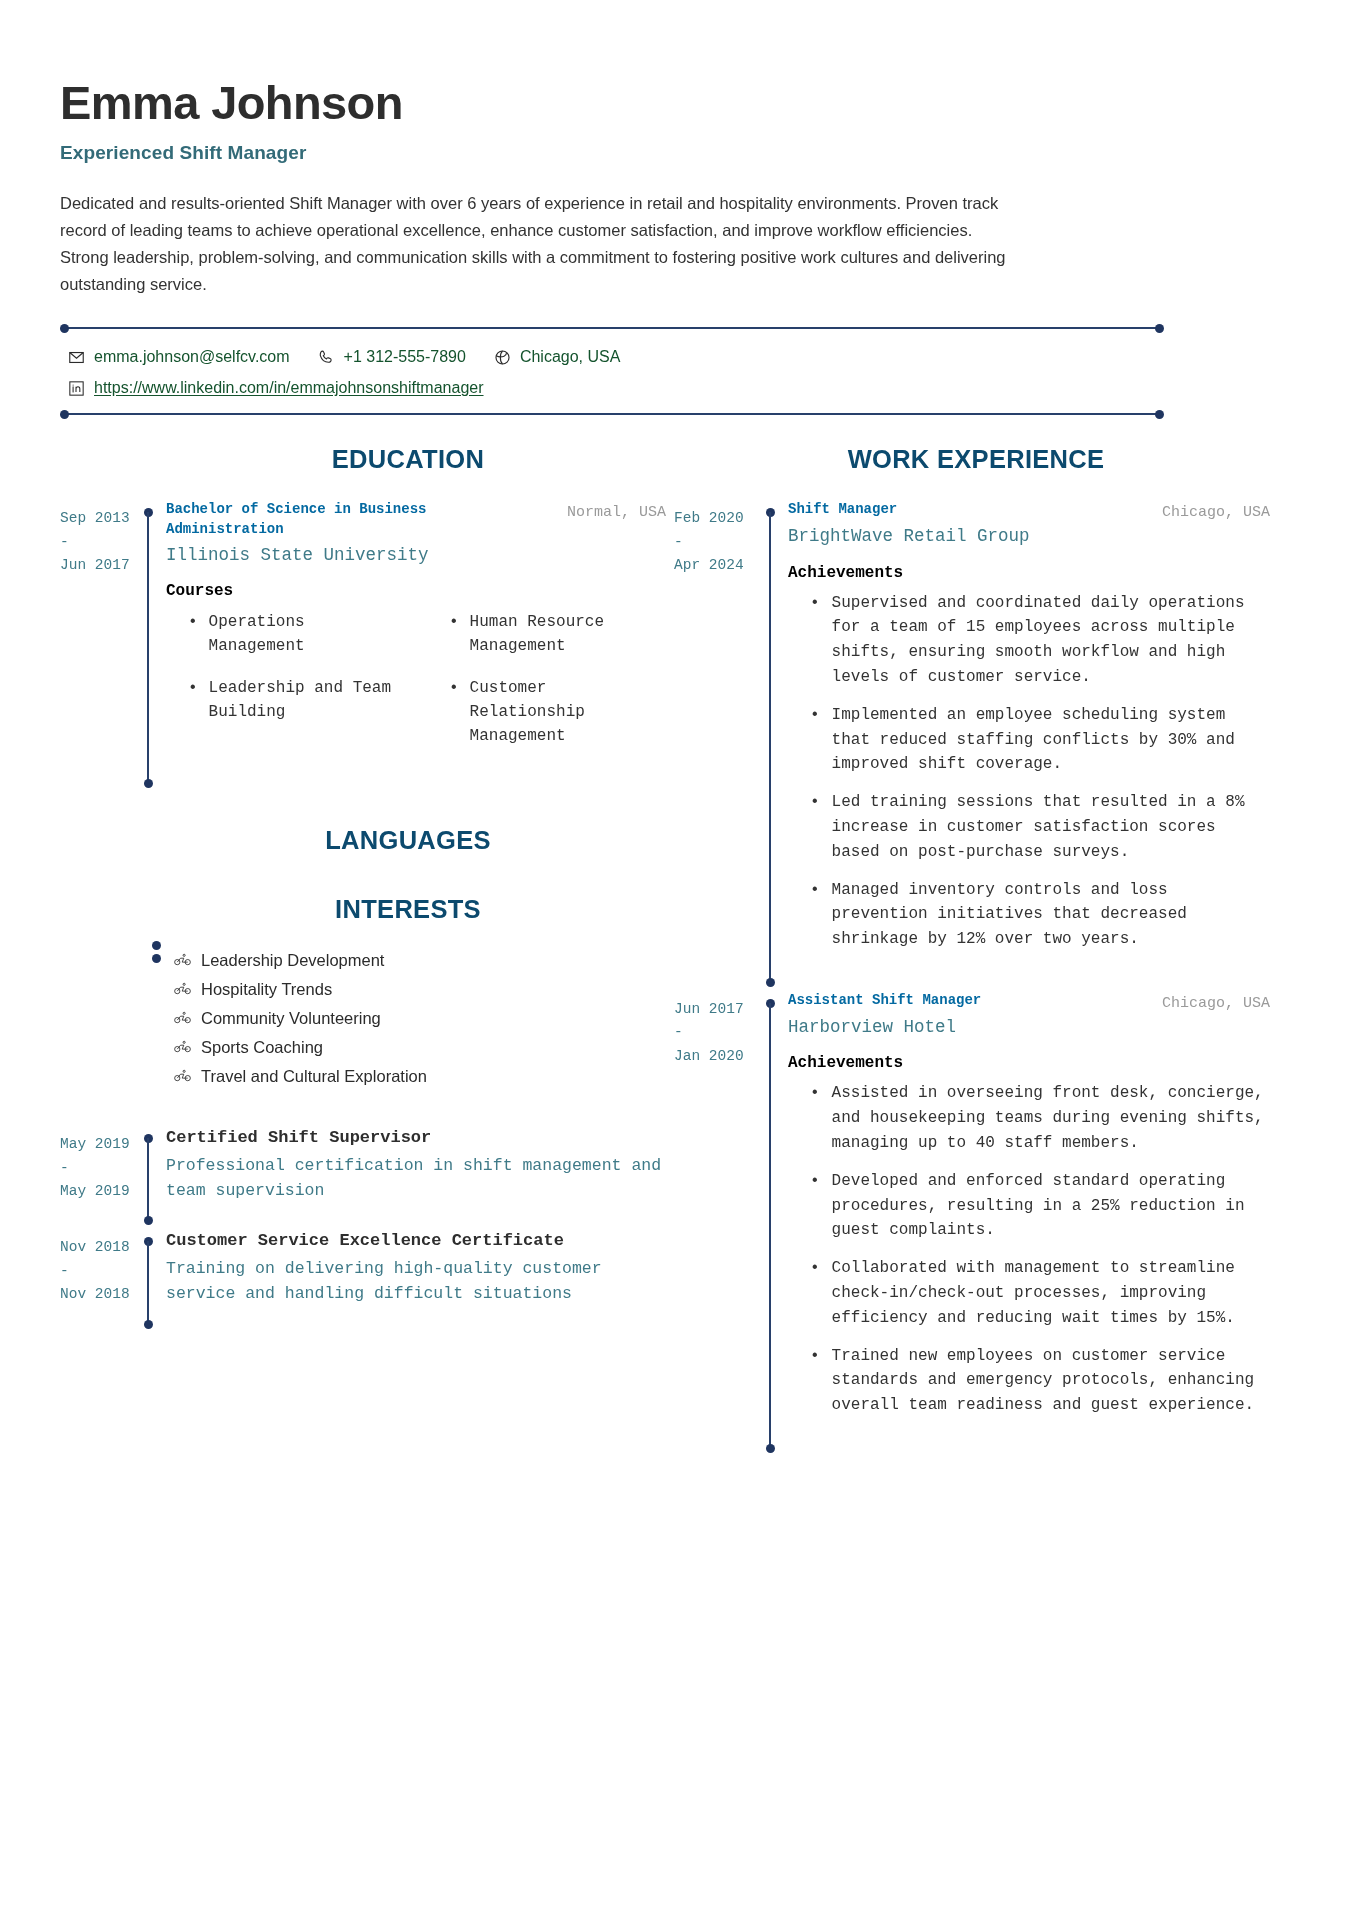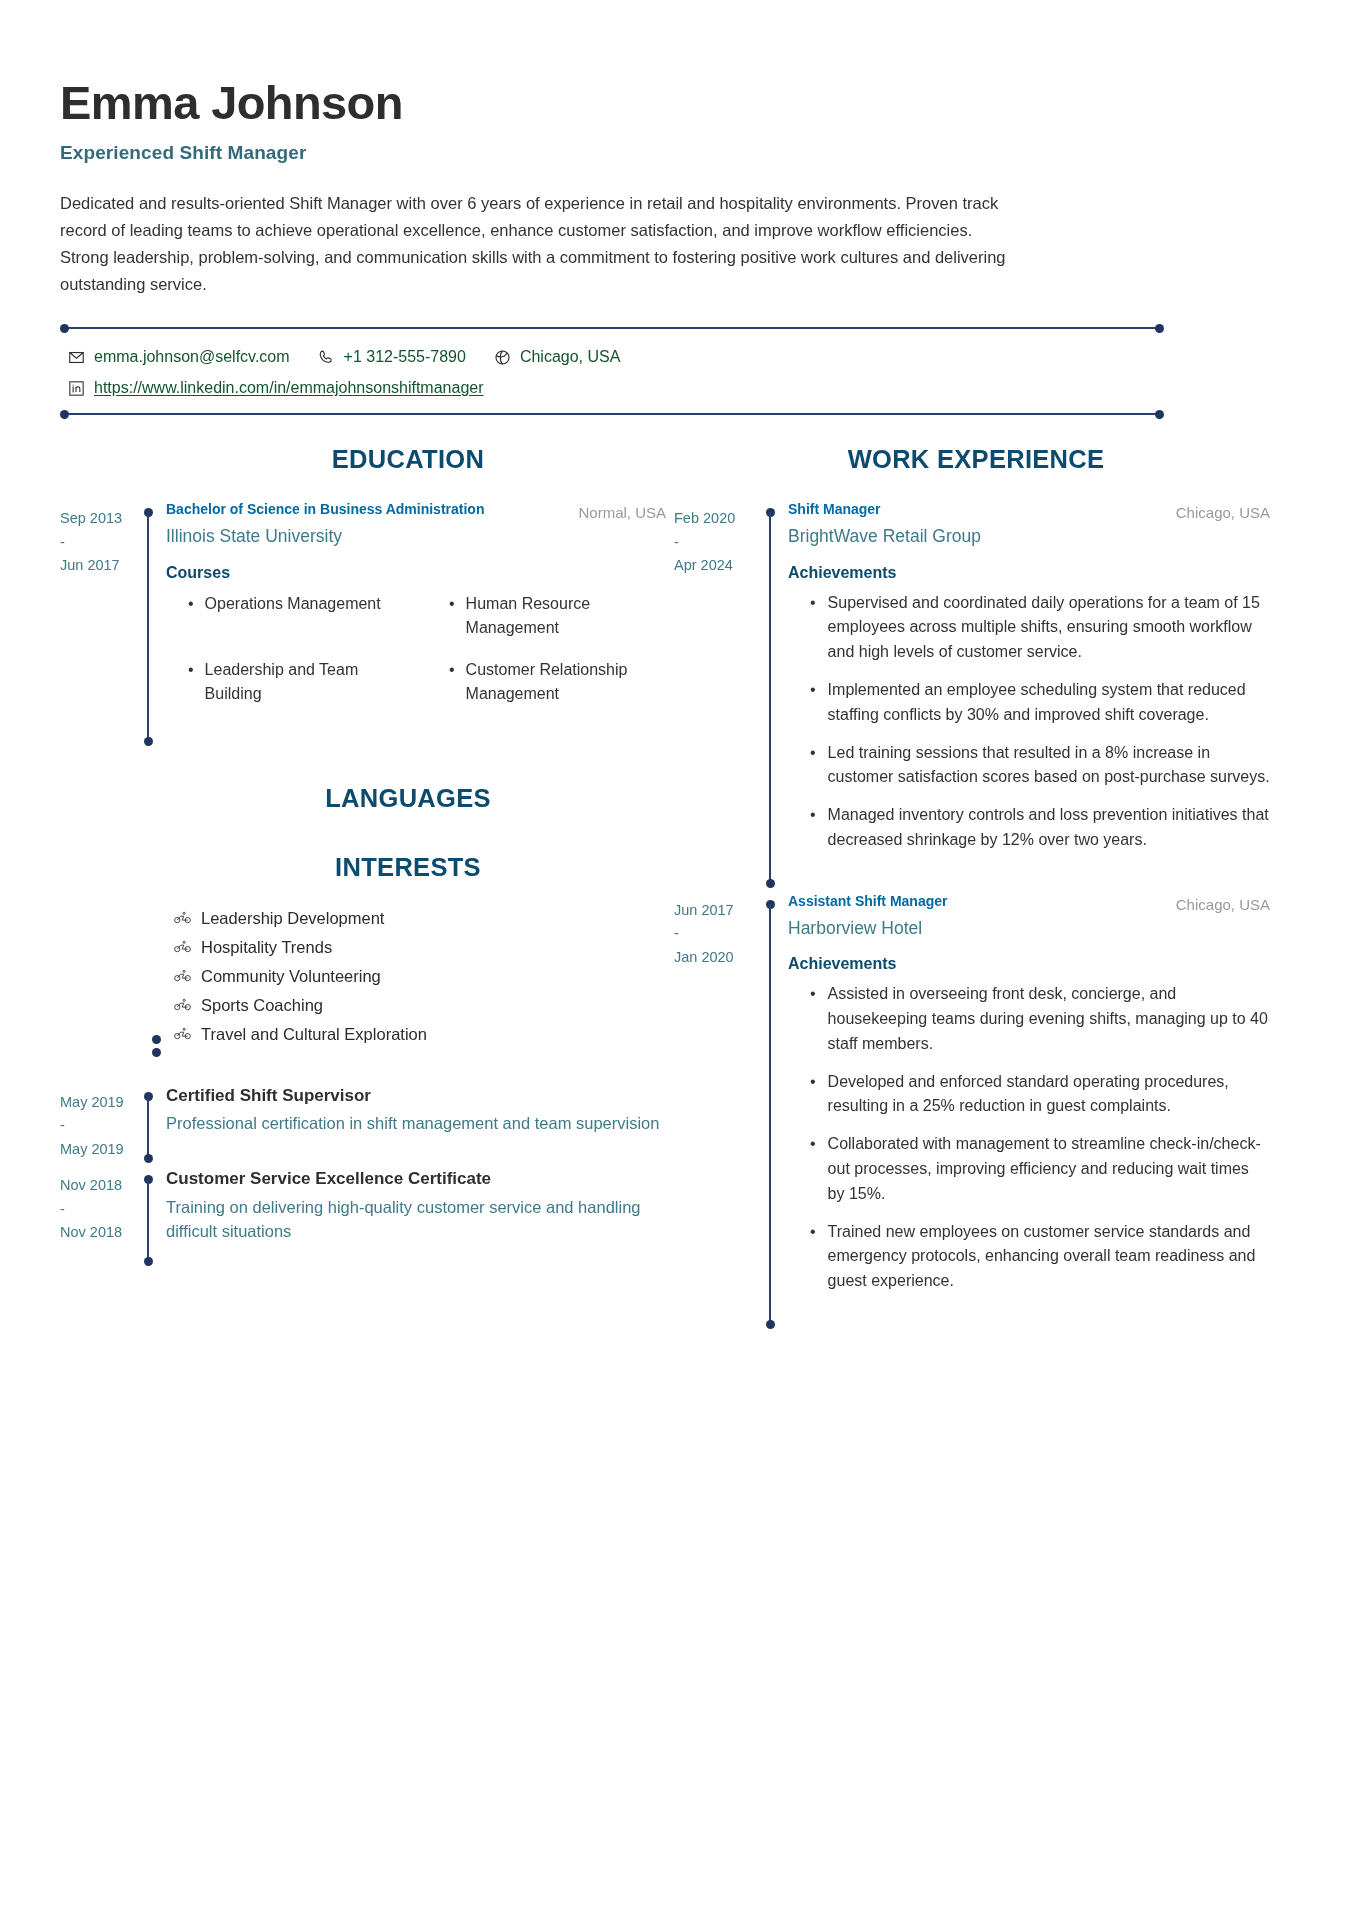--- a/index.html
+++ b/index.html
@@ -96,21 +96,21 @@
     color: #0c4a6e;
     letter-spacing: 0.3px;
     margin: 0 0 26px 0;
     padding-left: 90px;
     text-align: center;
   }
   .section-head.right { padding-left: 8px; }
   .section { margin-bottom: 40px; }
 
   
-  .entry { display: flex; align-items: stretch; margin-bottom: 6px; }
+  .entry { display: flex; align-items: stretch; margin-bottom: 6px; font-family: Liberation Mono, monospace; }
   .dates {
     width: 82px;
     flex: 0 0 82px;
     text-align: left;
     font-size: 14.5px;
     line-height: 1.62;
     color: #3f7a88;
     padding-top: 7px;
     font-weight: 300;
   }
@@ -167,21 +167,21 @@
   .entry-sub {
     font-size: 17.5px;
     color: #3f7a88;
     margin-top: 3px;
     line-height: 1.45;
     font-weight: 400;
   }
   .sub-label {
     font-size: 16px;
     font-weight: bold;
-    color: #0c4a6e;
+    color: #000000;
     margin-top: 14px;
   }
 
   
   .course-grid {
     display: grid;
     grid-template-columns: 1fr 1fr;
     column-gap: 22px;
     margin-top: 10px;
   }
@@ -228,21 +228,21 @@
   .lang-track .dot-bottom {
     position: absolute; left: 1.5px;
     width: 9px; height: 9px; border-radius: 50%; background: #1f3560;
   }
   .lang-track .dot-top { top: 2px; }
   .lang-track .dot-bottom { bottom: 2px; }
   .lang-items { display: flex; gap: 36px; padding-top: 5px; }
   .lang-item { font-size: 16.5px; color: #2b2b2b; font-weight: 300; }
 
   
-  .interest-entry { display: flex; align-items: flex-end; }
+  .interest-entry { display: flex; align-items: flex-start; }
   .interest-track {
     flex: 0 0 14px; width: 14px; position: relative; margin-right: 10px;
   }
   .interest-track .line {
     position: absolute; left: 5px; top: 8px; bottom: 8px;
     width: 2px; background: #28406b;
   }
   .interest-track .dot-top,
   .interest-track .dot-bottom {
     position: absolute; left: 1.5px;

